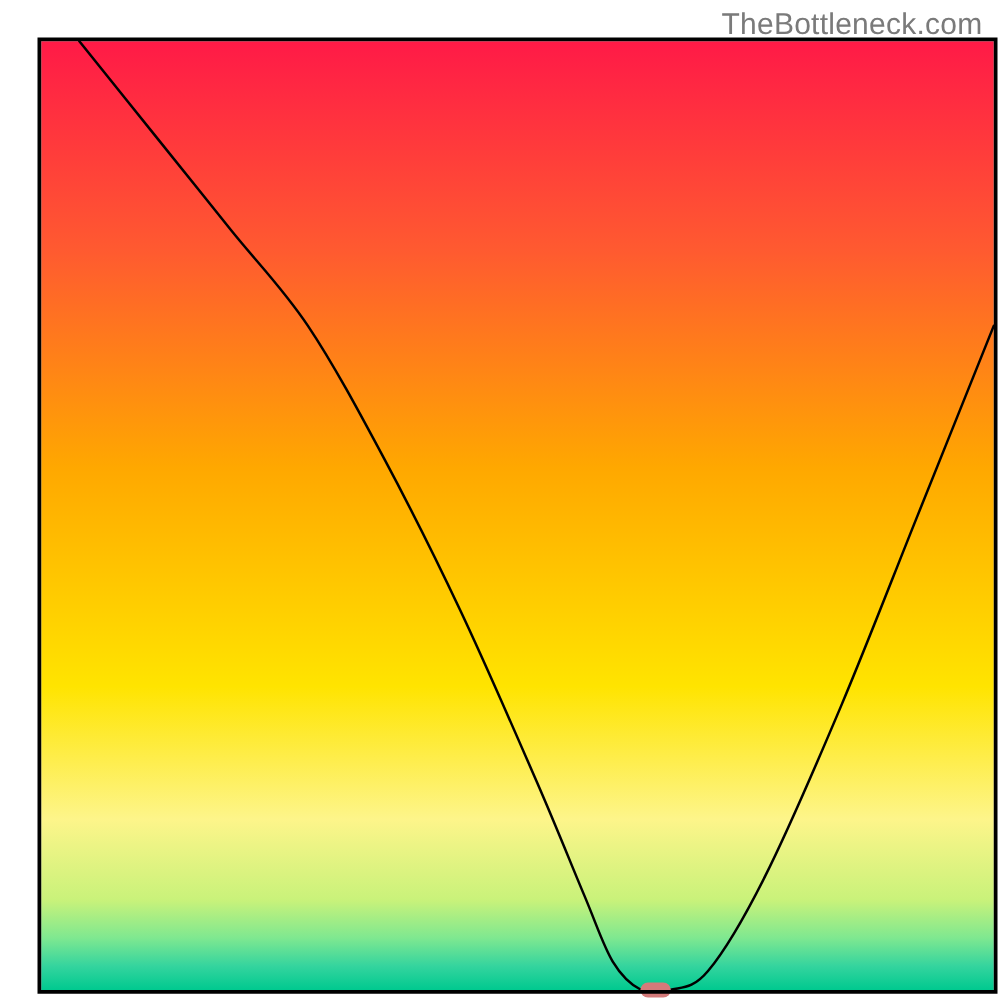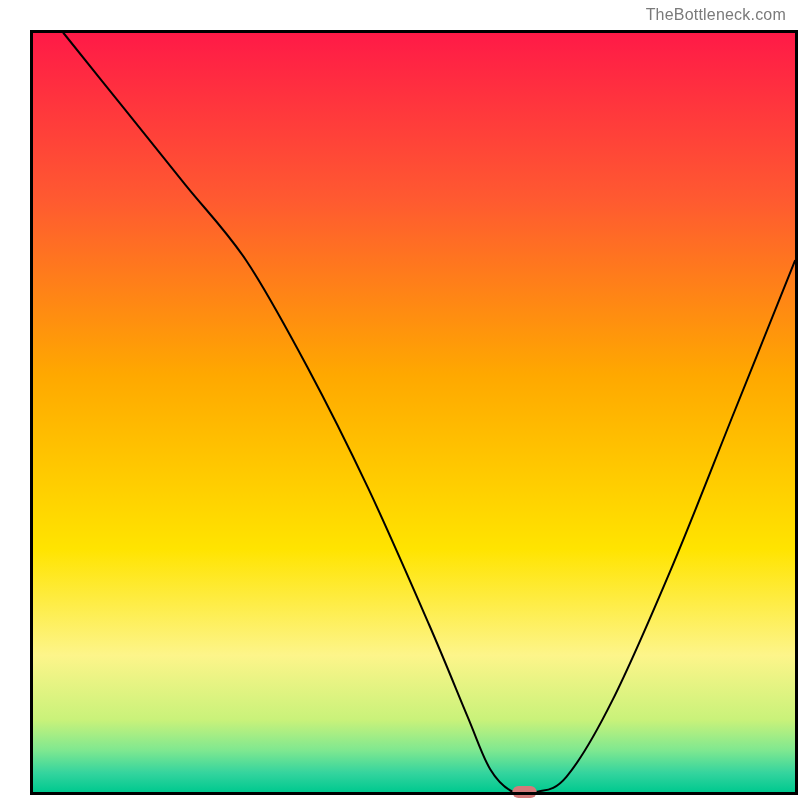--- a/index.html
+++ b/index.html
@@ -12,21 +12,21 @@
   }
   .chart-wrap {
     position: relative;
     width: 800px;
     height: 800px;
   }
   .watermark {
     position: absolute;
     top: 6px;
     right: 14px;
-    font-size: 16px;
+    font-size: 24px;
     font-weight: 500;
     color: #7a7a7a;
     z-index: 20;
     letter-spacing: 0.2px;
   }
   svg.plot {
     position: absolute;
     top: 0;
     left: 0;
   }

